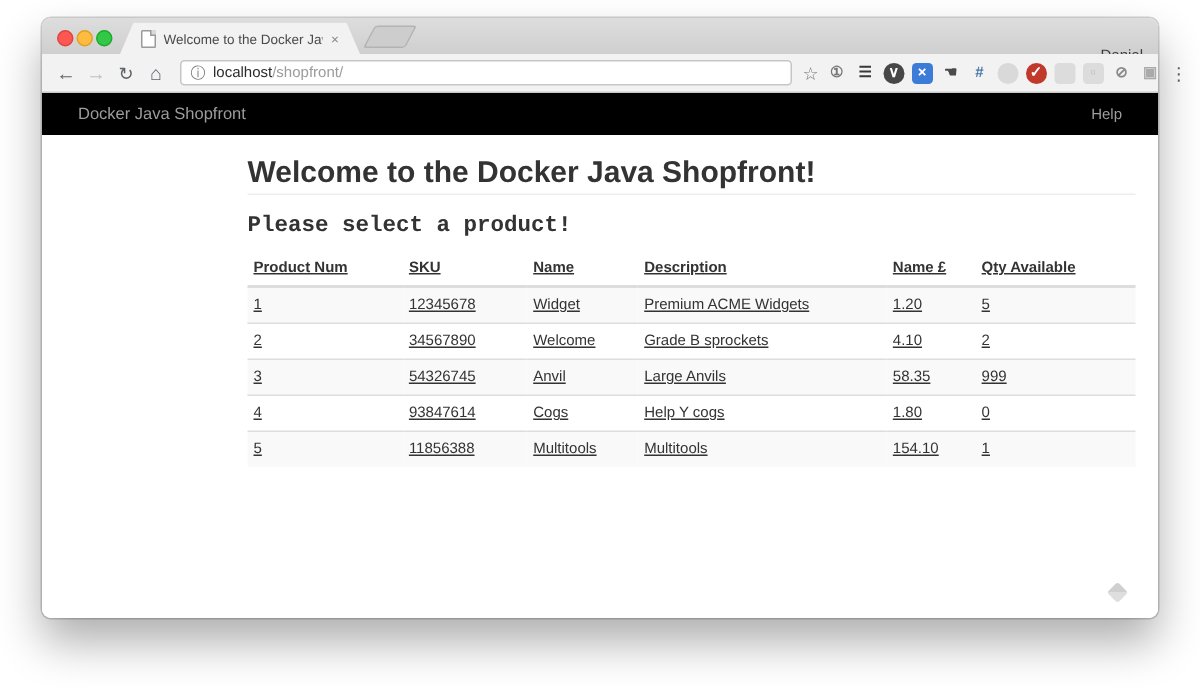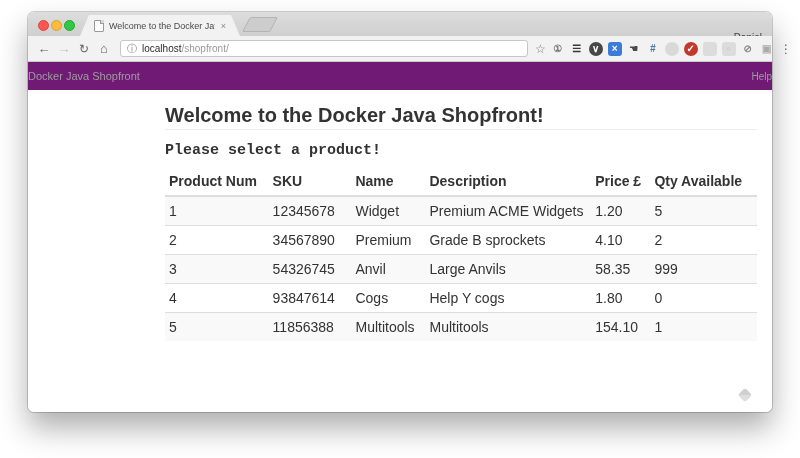--- a/index.html
+++ b/index.html
@@ -86,36 +86,36 @@
     border-radius:3px;font-weight:bold;
   }
   .menu-dots{font-size:12px;color:#5a5a5a;margin:0 6px 0 2px;flex:0 0 auto;}
 
   
   .page{
     position:absolute;left:0;top:50px;right:0;bottom:0;
     background:#ffffff;border-radius:0 0 6px 6px;overflow:hidden;
   }
   .site-navbar{
-    height:28px;background:#701a75;
+    height:28px;background:#000000;
     display:flex;align-items:center;justify-content:space-between;
-    padding:0 0;
+    padding:0 24px;
   }
   .brand{font-size:11px;color:#9d9d9d;}
   .help-link{font-size:10px;color:#9d9d9d;}
 
   .container{margin-left:137px;width:592px;}
   h1.page-title{
     font-size:20px;font-weight:bold;color:#333;
     margin:14px 0 0 0;padding-bottom:2px;border-bottom:1px solid #eeeeee;
   }
   h2.sub-title{font-size:15px;font-weight:bold;color:#333;margin:12px 0 9px 0;font-family:Liberation Mono, monospace;}
 
   table.products{
-    width:100%;border-collapse:collapse;font-size:14px;color:#333;
+    width:100%;border-collapse:collapse;font-size:10px;color:#333;text-decoration:underline;
   }
   table.products th{
     text-align:left;font-weight:bold;padding:5px 4px 6px 4px;
     border-bottom:2px solid #dddddd;
   }
   table.products td{
     padding:6px 4px;border-top:1px solid #dddddd;
   }
   table.products tbody tr:nth-child(odd){background:#f9f9f9;}
   table.products th:nth-child(1){width:17.5%;}
@@ -193,37 +193,37 @@
         <h1 class="page-title">Welcome to the Docker Java Shopfront!</h1>
         <h2 class="sub-title">Please select a product!</h2>
 
         <table class="products">
             <thead>
               <tr>
                 <th>Product Num</th>
                 <th>SKU</th>
                 <th>Name</th>
                 <th>Description</th>
-                <th>Price £</th>
+                <th>Name £</th>
                 <th>Qty Available</th>
               </tr>
             </thead>
             <tbody>
               <tr>
                 <td>1</td>
                 <td>12345678</td>
                 <td>Widget</td>
                 <td>Premium ACME Widgets</td>
                 <td>1.20</td>
                 <td>5</td>
               </tr>
               <tr>
                 <td>2</td>
                 <td>34567890</td>
-                <td>Premium</td>
+                <td>Welcome</td>
                 <td>Grade B sprockets</td>
                 <td>4.10</td>
                 <td>2</td>
               </tr>
               <tr>
                 <td>3</td>
                 <td>54326745</td>
                 <td>Anvil</td>
                 <td>Large Anvils</td>
                 <td>58.35</td>

